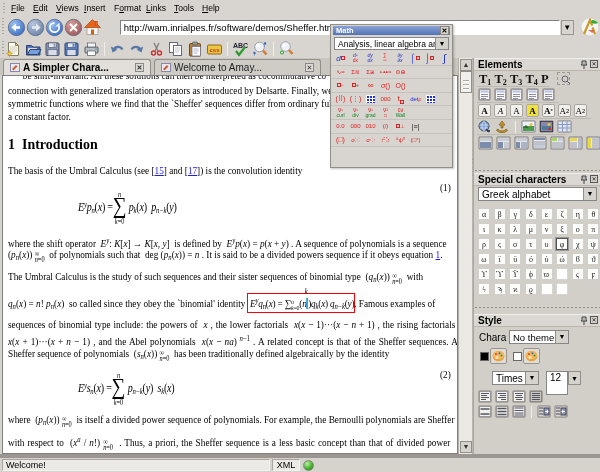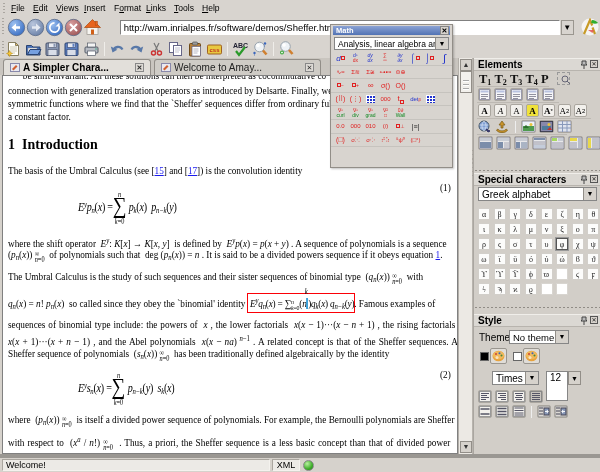--- a/index.html
+++ b/index.html
@@ -517,21 +517,21 @@
       <span class="gk gone"></span>
     </div>
   <div class="sash" style="top:247px"></div>
 
   <div class="phead" style="position:absolute;left:0;top:256px;width:127px">Style<span class="hic">
         <svg width="8" height="9">
           <path d="M2 1h4v3l1 1H1l1-1zM4 5v4" stroke="#444" fill="#bbb" stroke-width="1"></path>
         </svg>
         <span class="xbox">✕</span>
       </span></div>
-  <div style="position:absolute;left:5px;top:274px;font-size:10px">Theme</div>
+  <div style="position:absolute;left:5px;top:274px;font-size:10px">Chara</div>
   <div class="combo" style="position:absolute;left:35px;top:272px;width:60px;font-size:9.5px">No theme<span class="arr">▼</span></div>
   <div style="position:absolute;left:6px;top:290px" class="colorbtn">
       <span class="csq" style="background:#000"></span>
       <span class="palbtn">
         <svg width="13" height="12" viewBox="0 0 13 12">
           <ellipse cx="6.5" cy="6" rx="6" ry="5.2" fill="#e8a33d"></ellipse>
           <ellipse cx="6.5" cy="5.2" rx="5.6" ry="4" fill="#f0b95c"></ellipse>
           <circle cx="4" cy="4" r="1" fill="#cc4433"></circle>
           <circle cx="7.5" cy="3.2" r="1" fill="#3a66bb"></circle>
           <circle cx="9.5" cy="5.5" r="1" fill="#44883c"></circle>
@@ -546,21 +546,21 @@
           <ellipse cx="6.5" cy="6" rx="6" ry="5.2" fill="#e8a33d"></ellipse>
           <ellipse cx="6.5" cy="5.2" rx="5.6" ry="4" fill="#f0b95c"></ellipse>
           <circle cx="4" cy="4" r="1" fill="#cc4433"></circle>
           <circle cx="7.5" cy="3.2" r="1" fill="#3a66bb"></circle>
           <circle cx="9.5" cy="5.5" r="1" fill="#44883c"></circle>
           <circle cx="5" cy="7.5" r="1.5" fill="#fff" opacity=".6"></circle>
         </svg>
       </span>
     </div>
   <div class="combo" style="position:absolute;left:18px;top:313px;width:47px">Times<span class="arr">▼</span></div>
-  <div style="position:absolute;left:72px;top:313px;width:22px;height:30px;background:#fff;border:1px solid #868686;font-size:10px;padding-left:3px">12</div>
+  <div style="position:absolute;left:72px;top:313px;width:22px;height:24px;background:#fff;border:1px solid #868686;font-size:10px;padding-left:3px">12</div>
   <div style="position:absolute;left:94px;top:313px;width:13px;height:14px;background:#d6d2cc;border:1px solid #928e88;font-size:7px;text-align:center;line-height:13px">▼</div>
   <div class="elrow" style="top:332px" id="strow1">
       <span class="icbtn" style="width:14px;height:13px">
         <svg width="12" height="11">
           <rect x="0.5" y="0.5" width="11" height="10" fill="#f2f0ec" stroke="#999"></rect>
           <path d="M2 2.5h8M2 4.5h6M2 6.5h8M2 8.5h5" stroke="#556" stroke-width="1"></path>
         </svg>
       </span>
       <span class="icbtn" style="width:14px;height:13px">
         <svg width="12" height="11">

